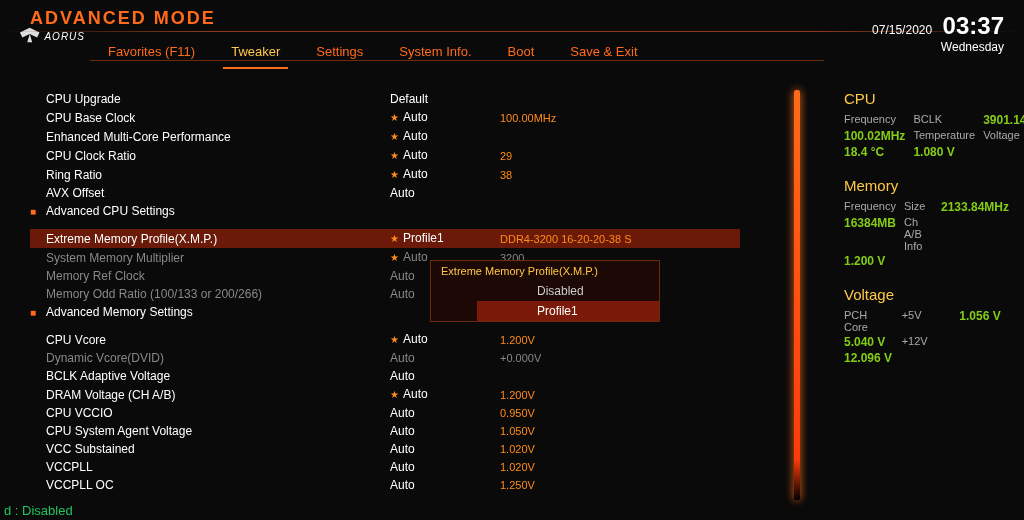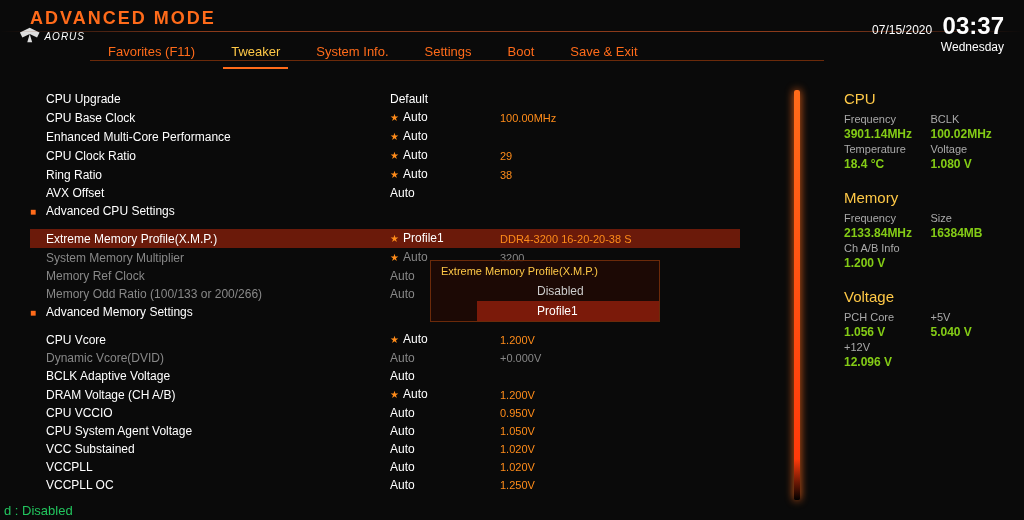--- a/index.html
+++ b/index.html
@@ -31,21 +31,21 @@
 .val2 { width: 160px; color: #ff8c1a; font-size: 11px; }
 .gap { height: 8px; }
 .dropdown { position: absolute; left: 430px; top: 260px; width: 230px; background: rgba(30,10,5,0.92); border: 1px solid #6b2a0a; font-size: 12px; z-index: 10; }
 .dropdown-title { color: #ffc947; padding: 4px 10px; font-size: 11px; }
 .dropdown-item { padding: 3px 10px 3px 60px; color: #ccc; cursor: pointer; margin-left: 46px; }
 .dropdown-item.sel { background: #7b1a0a; color: #fff; }
 .vbar { width: 6px; background: linear-gradient(180deg, #ff6b1a 0%, #ff3a0a 90%, #000 100%); margin: 0 20px; border-radius: 2px; box-shadow: 0 0 8px #ff6b1a; }
 .side { width: 165px; font-size: 12px; }
 .side-sec { margin-bottom: 18px; }
 .side-title { color: #ffc947; font-size: 15px; margin-bottom: 6px; }
-.side-grid { display: grid; grid-template-columns: 1fr 1fr; gap: 2px 8px; }
+.side-grid { display: grid; grid-template-columns: 1fr 1fr 1fr; gap: 2px 8px; }
 .side-label { color: #aaa; font-size: 11px; }
 .side-val { color: #84cc16; font-size: 12px; font-weight: bold; }
 .footer { position: absolute; bottom: 2px; left: 4px; font-size: 13px; color: #22c55e; }
 .dim { color: #888; }
 </style>
 </head>
 <body>
 
 <div class="header">
   <div class="logo">
@@ -61,22 +61,22 @@
   <div class="clock">
     <div>
       <span class="clock-date">07/15/2020</span>
       <span class="clock-time">03:37</span>
     </div>
     <div class="clock-day">Wednesday</div>
   </div>
   <div class="tabs" id="tabs">
       <div class="tab">Favorites (F11)</div>
       <div class="tab active">Tweaker</div>
+      <div class="tab">Settings</div>
       <div class="tab">System Info.</div>
-      <div class="tab">Settings</div>
       <div class="tab">Boot</div>
       <div class="tab">Save &amp; Exit</div>
     </div>
   <div class="tabs-line"></div>
 </div>
 
 <div class="main">
   <div class="settings-col" id="settings">
       <div class="row">
         <div class="label"><span class="marker"></span><span>CPU Upgrade</span></div>

